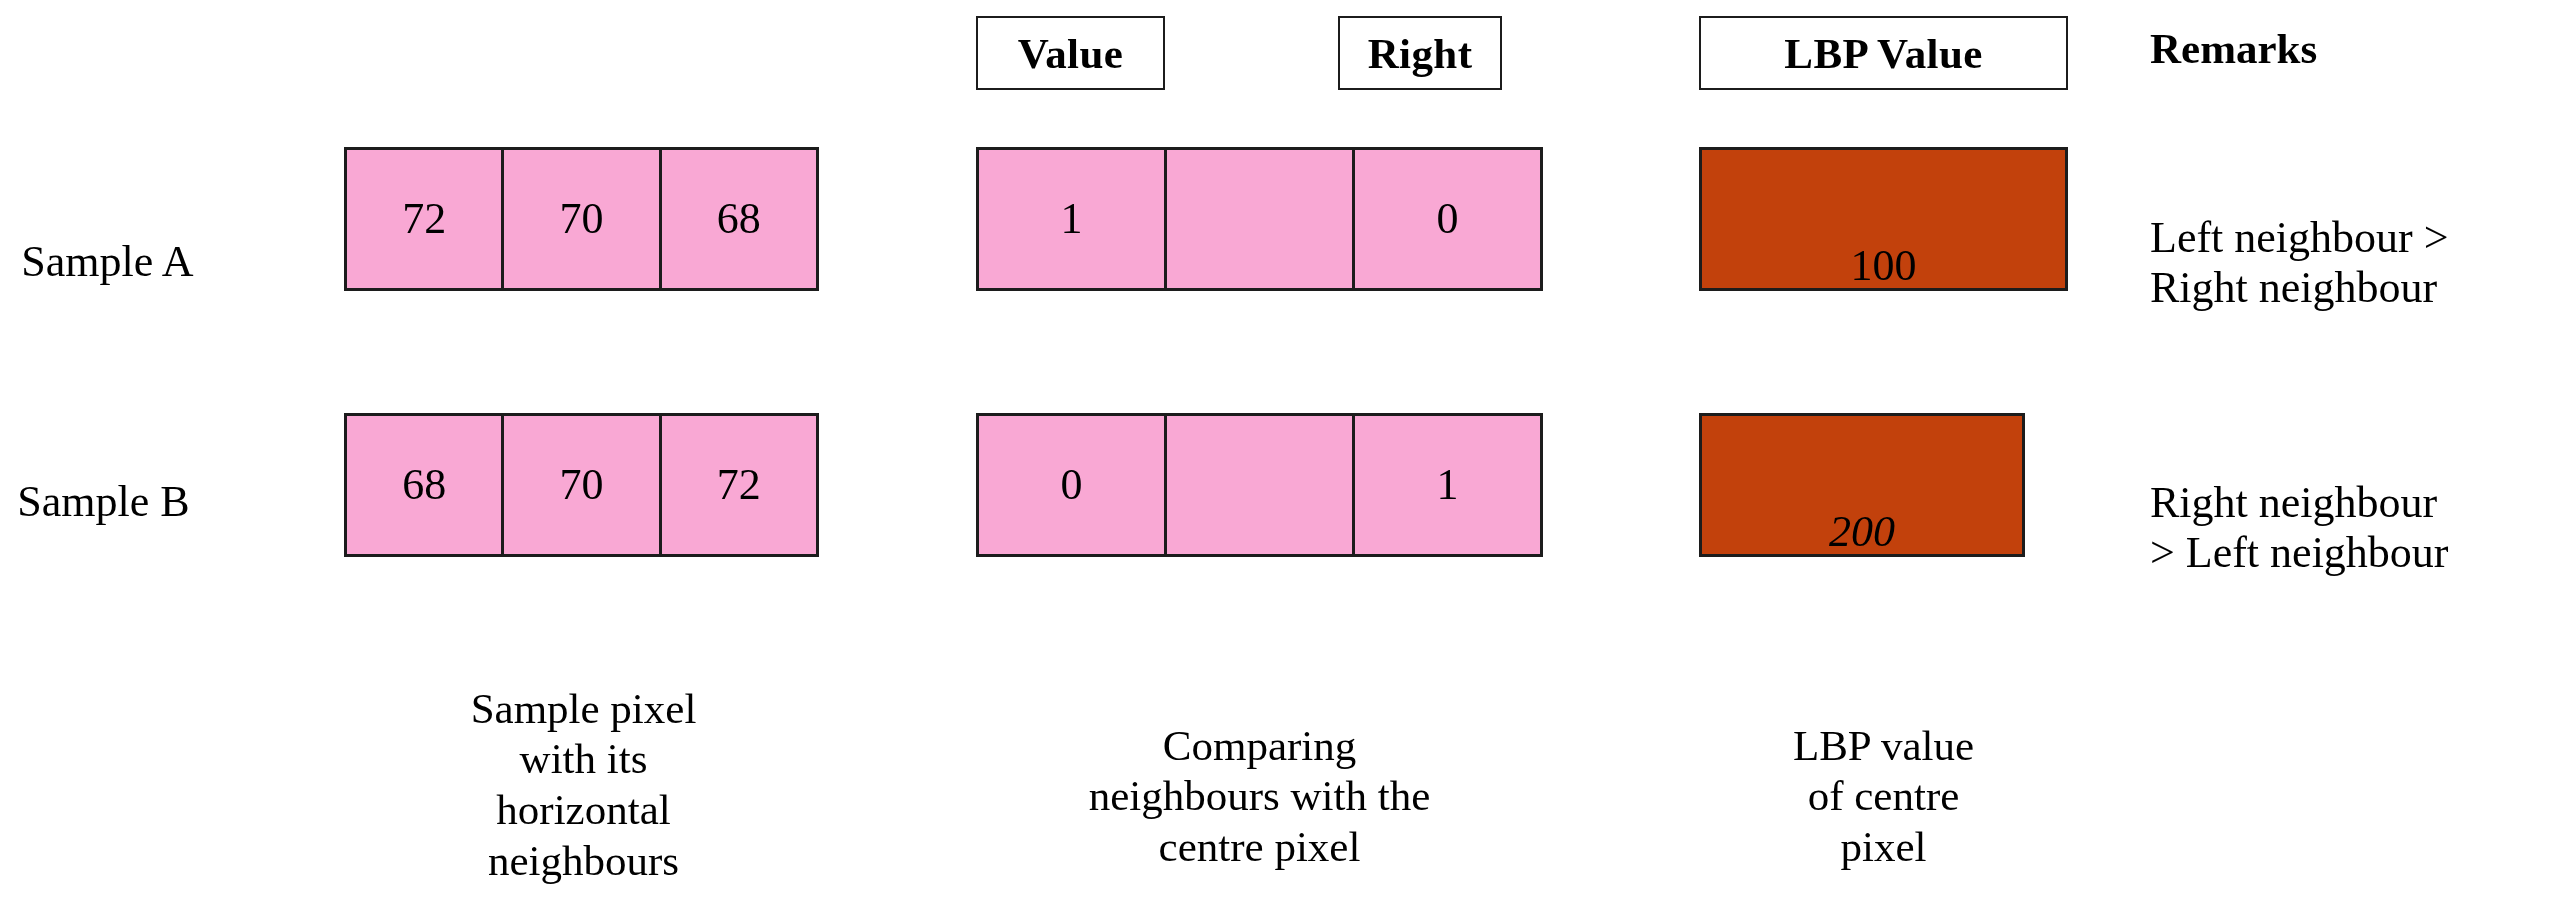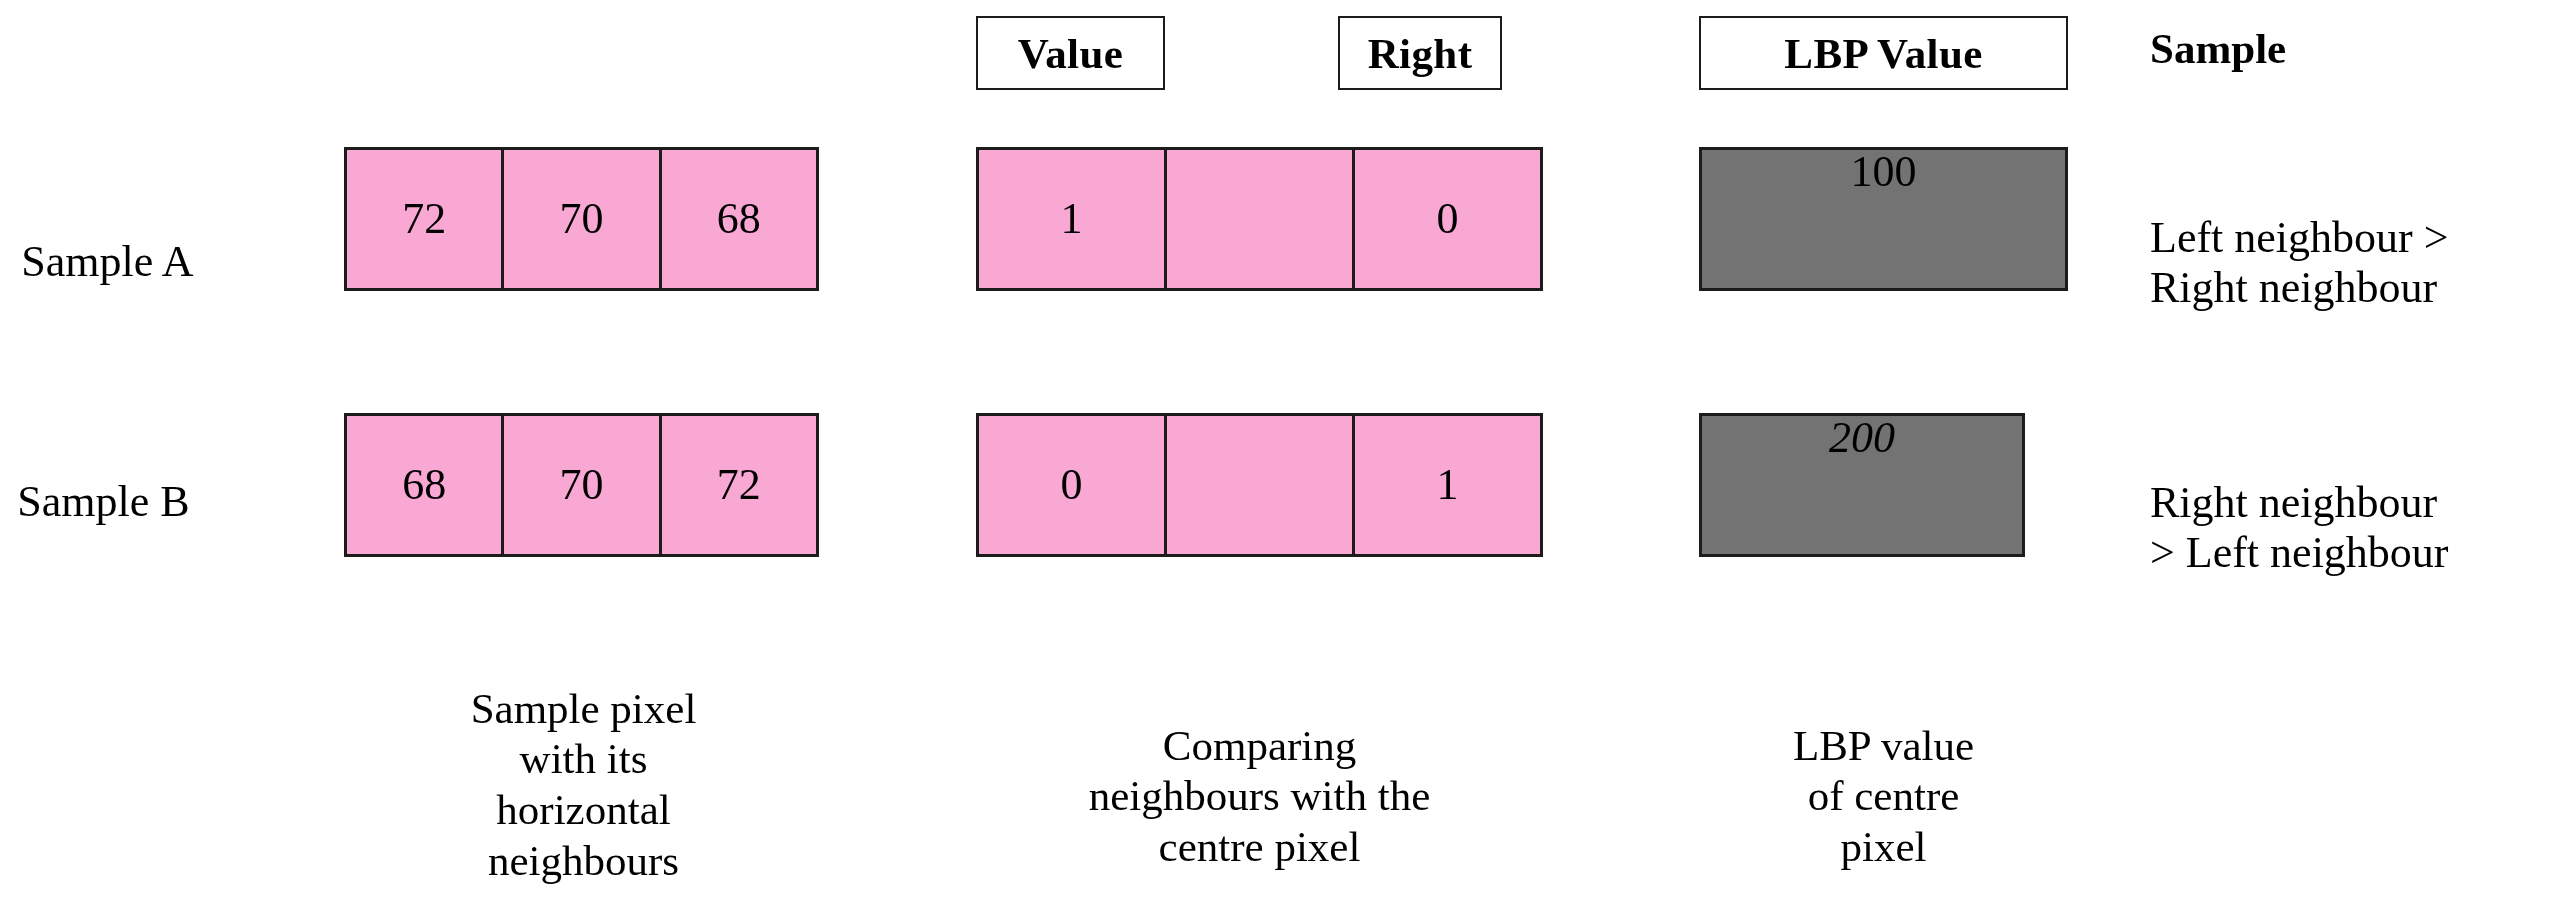--- a/index.html
+++ b/index.html
@@ -60,23 +60,23 @@
     line-height: 1;
     border-right: 3.6px solid #1c1c1c;
     box-sizing: border-box;
   }
   .strip .cell:last-child { border-right: none; }
 
   
   .value-box {
     box-sizing: border-box;
     border: 3.6px solid #1c1c1c;
-    background: #737373;
-    display: flex;
-    align-items: flex-start;
+    background: #c2410c;
+    display: flex;
+    align-items: flex-end;
     justify-content: center;
     font-size: 44px;
     line-height: 1;
   }
 
   
   .remarks {
     font-size: 44px;
     line-height: 1.15;
     white-space: pre-line;
@@ -99,21 +99,21 @@
 
 <div class="hdr-box abs" style="left:1338px; top:16.4px; width:164px; height:74px;">
   <span>Right</span>
 </div>
 
 <div class="hdr-box abs" style="left:1699px; top:16.4px; width:369px; height:74px;">
   <span>LBP Value</span>
 </div>
 
 <div class="hdr-plain abs" style="left:2150px; top:27px;">
-  <span>Sample</span>
+  <span>Remarks</span>
 </div>
 
 <div class="row-label abs" style="left:9.3px; top:240px;margin-left:12px;">
   <span>Sample A</span>
 </div>
 
 <div class="strip abs" style="left:344px; top:147px; width:475px; height:144px;">
   <div class="cell">
     <span>72</span>
   </div>

